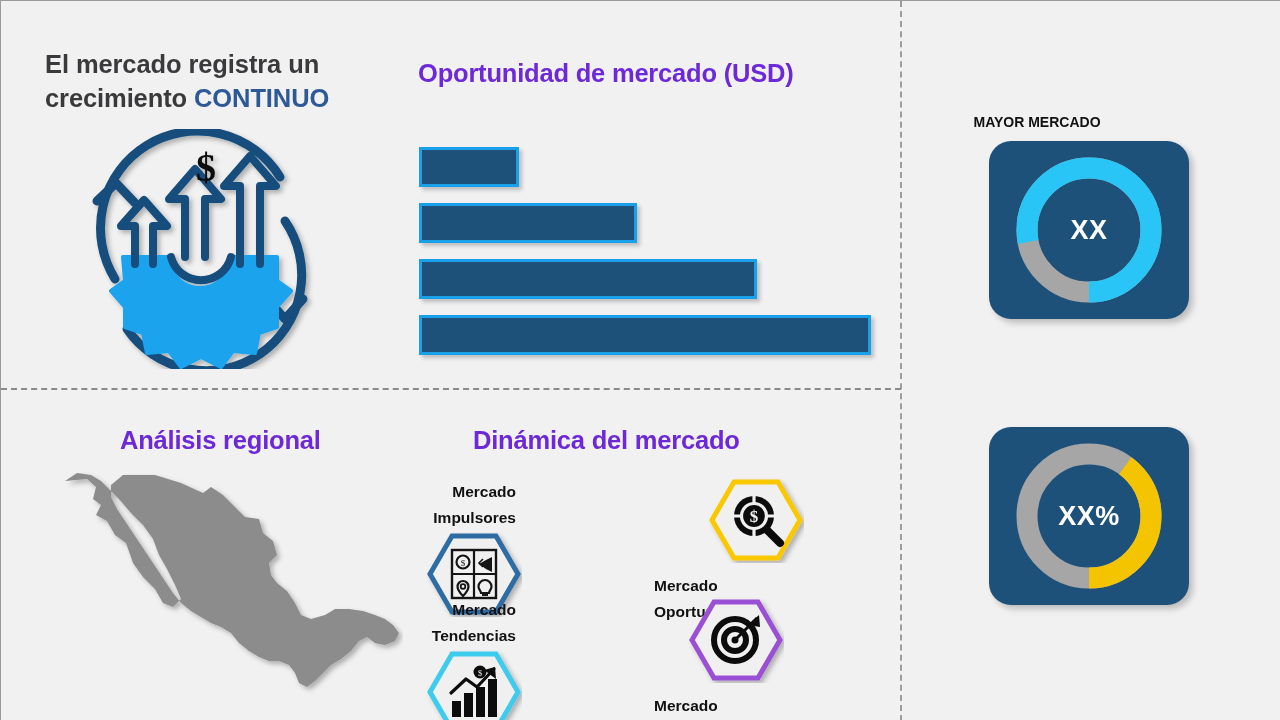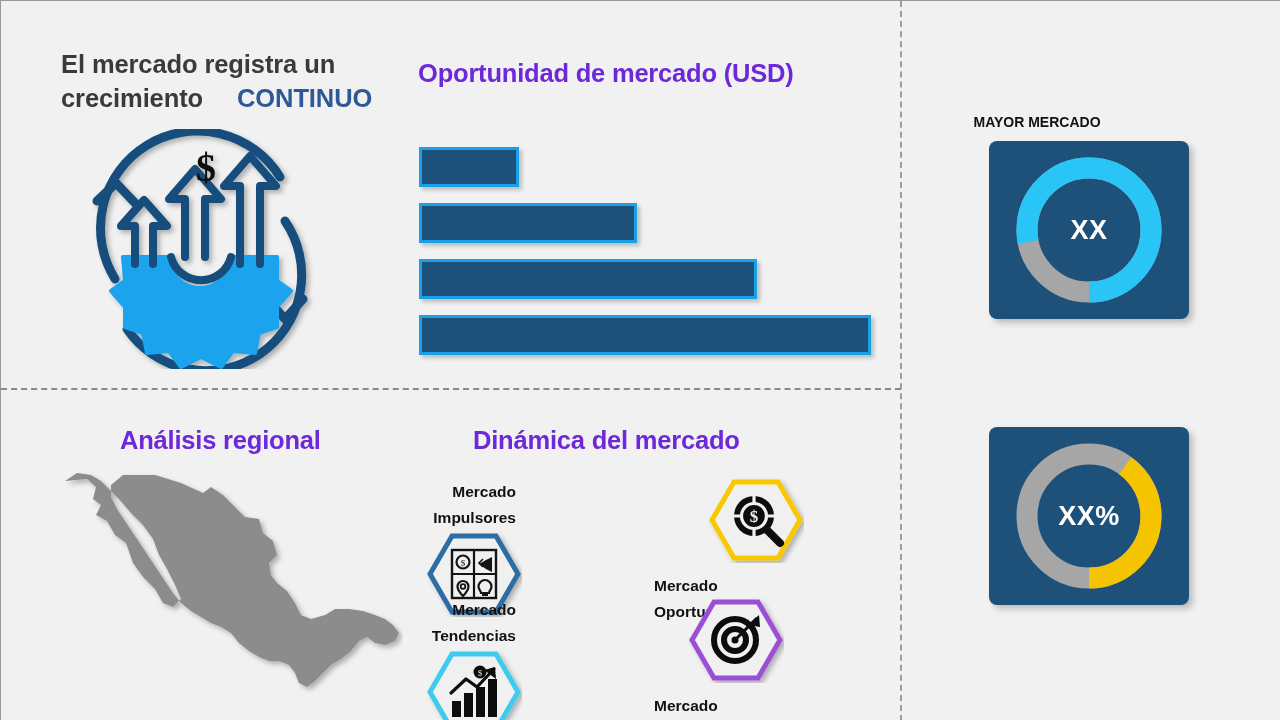--- a/index.html
+++ b/index.html
@@ -45,32 +45,32 @@
 
   
   .head-dark {
     position: absolute;
     color: #3a3a3c;
     font-size: 25.5px;
     font-weight: bold;
     line-height: 34px;
     letter-spacing: -0.1px;
   }
-  .head-dark .hl { color: #2d5a96; margin-left: 27px; }
+  .head-dark .hl { color: #2d5a96; }
 
   .head-blue {
     position: absolute;
     color: #6d28d9;
     font-size: 25.5px;
     font-weight: bold;
     line-height: 32px;
     letter-spacing: -0.2px;
   }
 
-  #title-growth { left: 60px; top: 46px; width: 360px; }
+  #title-growth { left: 44px; top: 46px; width: 360px; }
   #title-opportunity { left: 417px; top: 56px; width: 470px; }
   #title-regional { left: 99px; top: 423px; width: 320px; margin-left: 20px; }
   #title-dynamics { left: 472px; top: 423px; width: 400px; }
 
   
   #growth-icon {
     position: absolute;
     left: 74px;
     top: 128px;
     width: 250px;
@@ -148,21 +148,21 @@
   }
   #kpi-title-1 { top: 109px; }
   #kpi-title-2 { top: 362px; }
 
   .kpi-card {
     position: absolute;
     width: 200px;
     height: 178px;
     left: 988px;
     background: #1d5179;
-    border-radius: 8px;
+    border-radius: 22px;
     box-shadow: 4px 4px 6px rgba(0,0,0,0.22);
   }
   #kpi-card-1 { top: 140px; }
   #kpi-card-2 { top: 426px; }
 
   .kpi-card svg { display: block; }
   .kpi-value {
     position: absolute;
     left: 0;
     top: 0;

